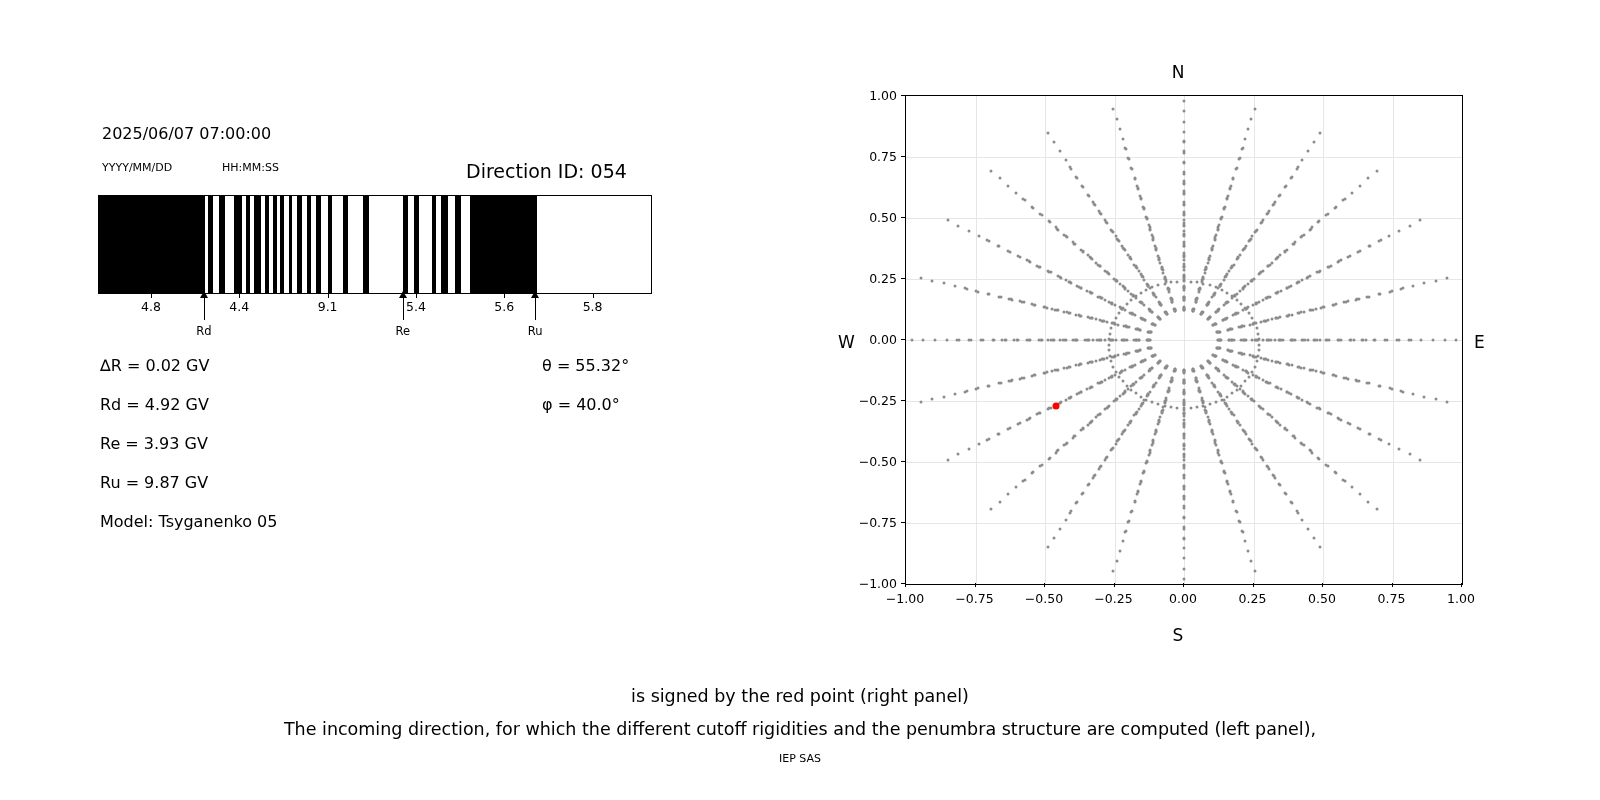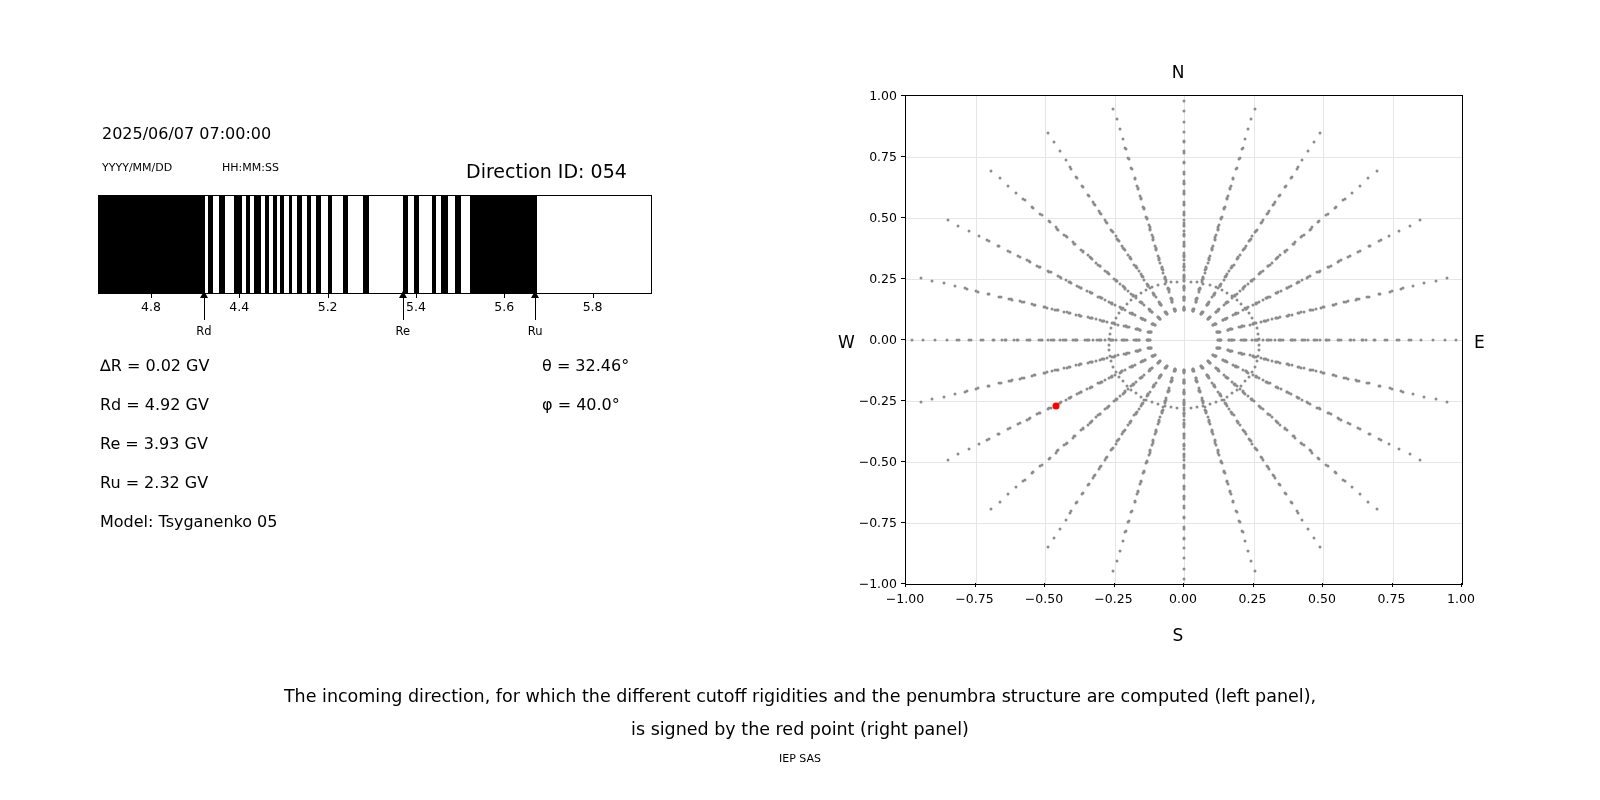--- a/index.html
+++ b/index.html
@@ -197,44 +197,44 @@
       <div class="pen-band" style="left: 342.24px; width: 6.624px;"></div>
       <div class="pen-band" style="left: 356.371px; width: 5.7408px;"></div>
       <div class="pen-band" style="left: 370.944px; width: 67.1232px;"></div>
     </div>
   <div id="penumbra-axis" class="abs">
       <div class="tick-mark" style="left: 52.992px;"></div>
       <div class="tick-label" style="left: 52.992px;">4.8</div>
       <div class="tick-mark" style="left: 141.312px;"></div>
       <div class="tick-label" style="left: 141.312px;">4.4</div>
       <div class="tick-mark" style="left: 229.632px;"></div>
-      <div class="tick-label" style="left: 229.632px;">5.2</div>
+      <div class="tick-label" style="left: 229.632px;">9.1</div>
       <div class="tick-mark" style="left: 317.952px;"></div>
       <div class="tick-label" style="left: 317.952px;">5.4</div>
       <div class="tick-mark" style="left: 406.272px;"></div>
       <div class="tick-label" style="left: 406.272px;">5.6</div>
       <div class="tick-mark" style="left: 494.592px;"></div>
       <div class="tick-label" style="left: 494.592px;">5.8</div>
       <div class="marker-arrow" style="left: 105.984px; top: -2px; height: 28px;"></div>
       <div class="marker-head" style="left: 105.984px; top: -3px;"></div>
       <div class="marker-label" style="left: 105.984px; top: 30px;">Rd</div>
       <div class="marker-arrow" style="left: 304.704px; top: -2px; height: 28px;"></div>
       <div class="marker-head" style="left: 304.704px; top: -3px;"></div>
       <div class="marker-label" style="left: 304.704px; top: 30px;">Re</div>
       <div class="marker-arrow" style="left: 437.184px; top: -2px; height: 28px;"></div>
       <div class="marker-head" style="left: 437.184px; top: -3px;"></div>
       <div class="marker-label" style="left: 437.184px; top: 30px;">Ru</div>
     </div>
 
   <div id="val-dR" class="abs value-line">∆R = 0.02 GV</div>
   <div id="val-Rd" class="abs value-line">Rd = 4.92 GV</div>
   <div id="val-Re" class="abs value-line">Re = 3.93 GV</div>
-  <div id="val-Ru" class="abs value-line">Ru = 2.32 GV</div>
+  <div id="val-Ru" class="abs value-line">Ru = 9.87 GV</div>
   <div id="val-model" class="abs value-line">Model: Tsyganenko 05</div>
-  <div id="val-theta" class="abs value-line">θ = 32.46°</div>
+  <div id="val-theta" class="abs value-line">θ = 55.32°</div>
   <div id="val-phi" class="abs value-line">φ = 40.0°</div>
 </div>
 
 <div id="sky-panel" class="abs">
   <div id="sky-axes">
     <div id="selected-dot" style="left: 150.12px; top: 309.88px; background: rgb(255, 0, 0);"></div>
   <div class="gridline-v" style="left: 69.5px;"></div>
       <div class="gridline-v" style="left: 139px;"></div>
       <div class="gridline-v" style="left: 208.5px;"></div>
       <div class="gridline-v" style="left: 278px;"></div>
@@ -1989,16 +1989,16 @@
     <div class="sky-tick-y" style="left: 15px; width: 52px; top: 218px;">0.25</div>
     <div class="sky-tickmark-y" style="left: 71px; top: 157px;"></div>
     <div class="sky-tick-y" style="left: 15px; width: 52px; top: 157px;">0.50</div>
     <div class="sky-tickmark-y" style="left: 71px; top: 96px;"></div>
     <div class="sky-tick-y" style="left: 15px; width: 52px; top: 96px;">0.75</div>
     <div class="sky-tickmark-y" style="left: 71px; top: 35px;"></div>
     <div class="sky-tick-y" style="left: 15px; width: 52px; top: 35px;">1.00</div>
   </div>
 
 <div id="caption" class="abs">
+  <div>is signed by the red point (right panel)</div>
   <div>The incoming direction, for which the different cutoff rigidities and the penumbra structure are computed (left panel),</div>
-  <div>is signed by the red point (right panel)</div>
 </div>
 <div id="footer-credit" class="abs">IEP SAS</div>
 
 </body></html>

